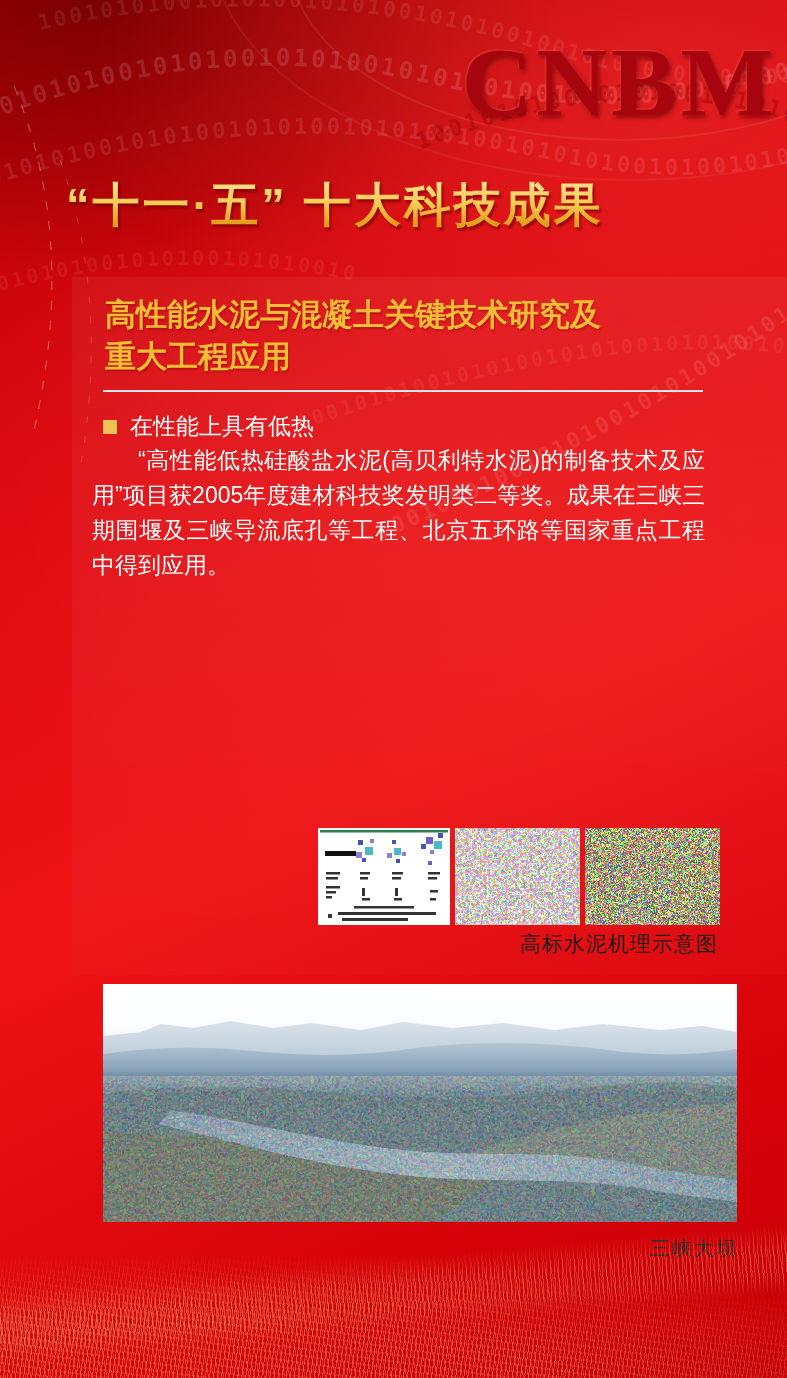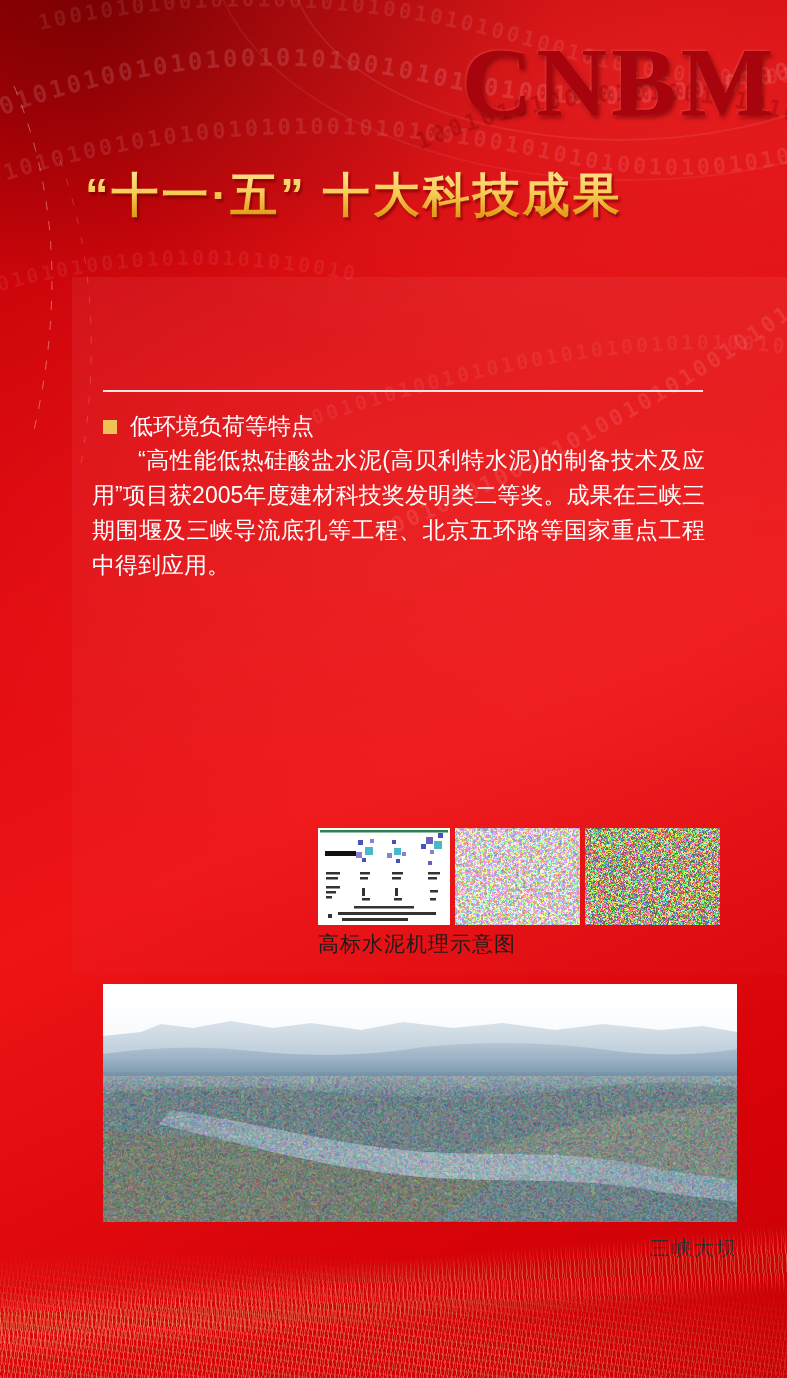--- a/index.html
+++ b/index.html
@@ -17,26 +17,25 @@
   .binary-text { font-family:"DejaVu Sans Mono", monospace; font-weight:bold; letter-spacing:3px; }
 
   .cnbm {
     position:absolute; top:26px; right:10px;
     font-family:"Liberation Serif", serif; font-weight:bold;
     font-size:98px; letter-spacing:4px; color:#a8040e;
     text-shadow:-1px -1px 2px rgba(255,120,110,0.35), 2px 3px 4px rgba(90,0,0,0.55);
   }
 
   .main-title {
-    position:absolute; left:66px; top:164px;
+    position:absolute; left:66px; top:174px;
     font-size:47px; font-weight:bold; letter-spacing:3px; white-space:nowrap;
     background:linear-gradient(180deg, #ffe79b 0%, #f8cd58 45%, #e3a01c 78%, #d28f12 100%);
     -webkit-background-clip:text; background-clip:text; color:transparent;
     filter:drop-shadow(2px 3px 1px rgba(110,0,0,0.6));
-    margin-left:19px;
   }
 
   .content-panel {
     position:absolute; left:72px; top:277px; width:715px; height:698px;
     background:linear-gradient(180deg, rgba(255,255,255,0.055), rgba(255,255,255,0.015));
   }
 
   .subtitle {
     position:absolute; left:105px; top:294px; width:600px;
     font-family:"Liberation Serif", serif; font-weight:bold;
@@ -56,21 +55,21 @@
     position:absolute; left:92px; top:443px; width:613px;
     font-size:23px; line-height:35px; color:#ffffff;
     text-align:justify;
   }
   .body-text p { text-indent:2em; margin:0; }
 
   .thumb-row { position:absolute; left:318px; top:828px; display:flex; gap:5px; }
   .thumb { height:97px; overflow:hidden; }
   .thumb svg { display:block; }
   .thumb-caption {
-    position:absolute; left:318px; top:930px; width:400px; text-align:left;
+    position:absolute; left:318px; top:930px; width:400px; text-align:right;
     font-size:21px; color:#1c1c1c; letter-spacing:1px;
   }
 
   .photo { position:absolute; left:103px; top:984px; width:634px; height:238px; }
   .photo svg { display:block; }
   .photo-caption {
     position:absolute; left:437px; top:1235px; width:301px; text-align:right;
     font-size:20px; color:#2a2a2a; letter-spacing:2px;
   }
 
@@ -120,26 +119,30 @@
     <text class="binary-text" font-size="23" fill="rgba(120,0,5,0.30)"><textPath href="#arc6">1001010100101010010101001010100100101010100101001010010101001010010100101010010100101001010100101001010010101001010010100101010010100101001010100101001010010101001010010100101010010100101001010100101001010010101001010010100101010010100101001010</textPath></text>
     <text class="binary-text" font-size="20" fill="rgba(255,255,255,0.07)"><textPath href="#arc7">1001010100101010010101001010100100101010100101001010010101001010010100101010010100101001010100101001010010101001010010100101010010100101001010100101001010010101001010010100101010010100101001010100101001010010101001010010100101010010100101001010</textPath></text>
   </svg>
 
   <div class="cnbm">CNBM</div>
 
   <h1 class="main-title">“十一·五” 十大科技成果</h1>
 
   <div class="content-panel"></div>
 
+  <h2 class="subtitle">
+    <span>高性能水泥与混凝土关键技术研究及</span><br>
+    <span>重大工程应用</span>
+  </h2>
 
   <div class="divider"></div>
 
   <div class="section-header">
     <span class="bullet"></span>
-    <span>低环境负荷等特点</span>
+    <span>在性能上具有低热</span>
   </div>
 
   <div class="body-text">
     <p>“高性能低热硅酸盐水泥(高贝利特水泥)的制备技术及应用”项目获2005年度建材科技奖发明类二等奖。成果在三峡三期围堰及三峡导流底孔等工程、北京五环路等国家重点工程中得到应用。</p>
   </div>
 
   <div class="thumb-row">
     <div class="thumb" style="width:132px">
       <svg width="132" height="97" viewBox="0 0 132 97">
         <rect width="132" height="97" fill="#ffffff"></rect>

